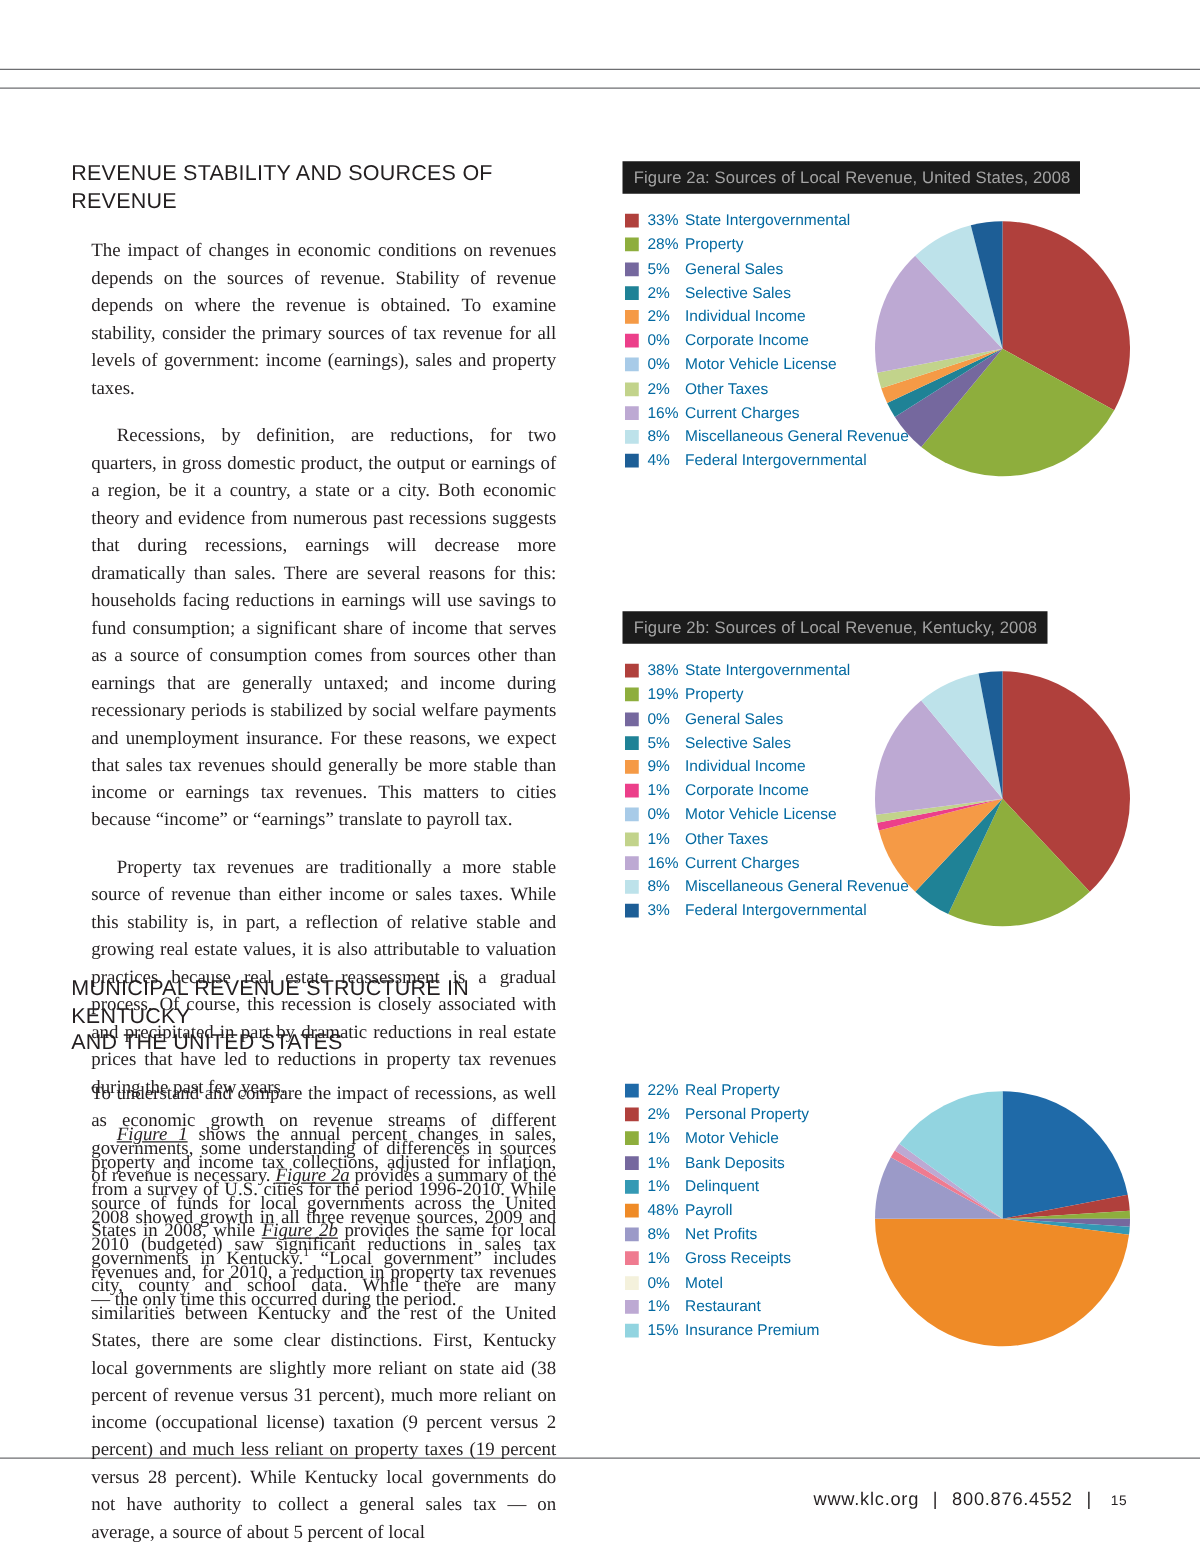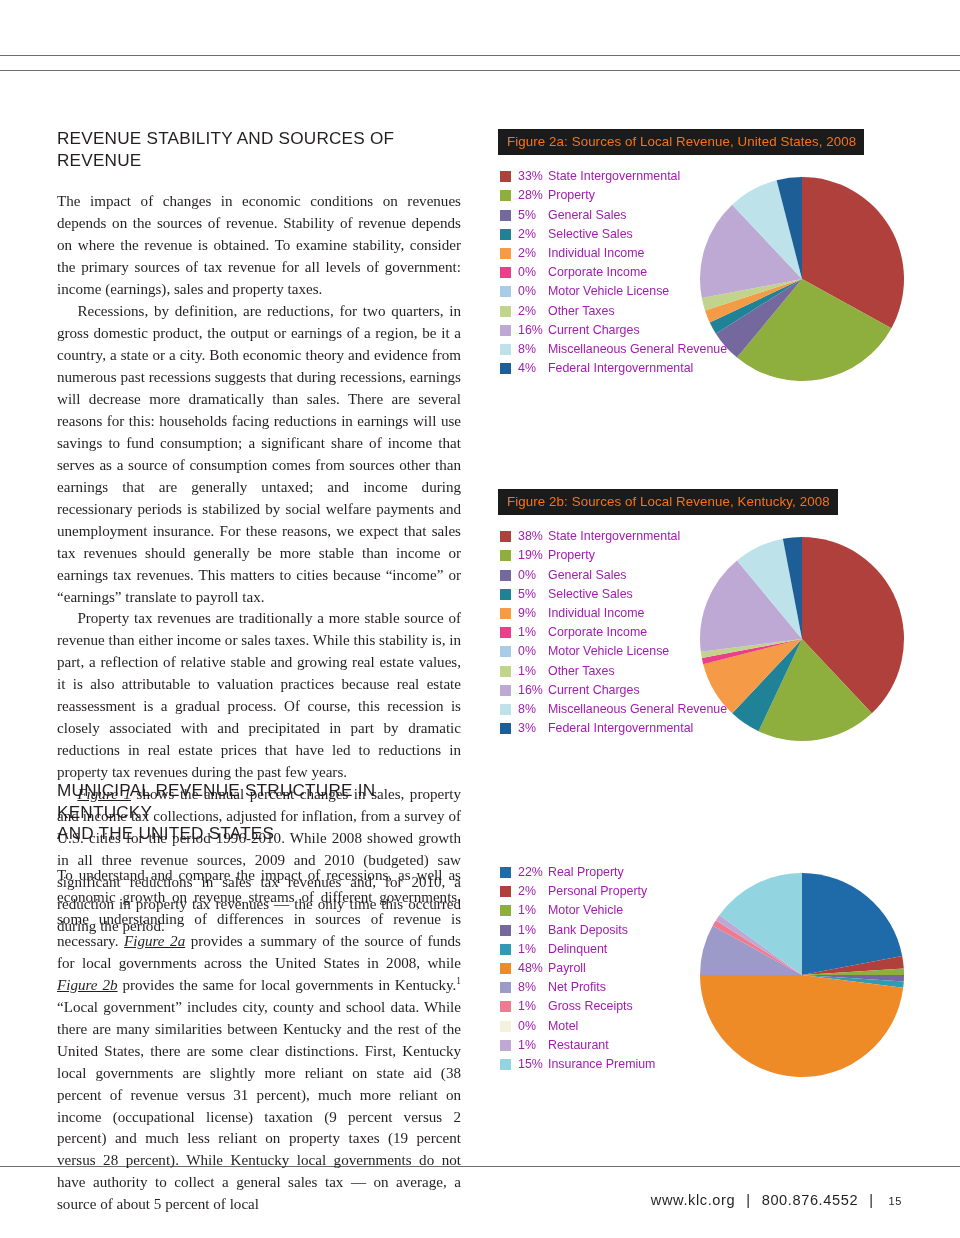--- a/index.html
+++ b/index.html
@@ -49,21 +49,21 @@
     font-size: 17.2px;
     letter-spacing: 0.2px;
     line-height: 1.26;
     margin: 0 0 20px 0;
     color: #231f20;
   }
   h1.section-head.second {
     margin-top: 0;
   }
   p.body {
-    margin: 0;
+    margin: 16px;
     font-size: 15.1px;
     line-height: 1.455;
     text-align: justify;
     color: #231f20;
   }
   p.body + p.body { text-indent: 1.35em; }
   p.body i, p.body em { font-style: italic; text-decoration: underline; }
   sup.fn { font-size: 0.62em; vertical-align: super; line-height: 0; }
 
   .block-2 { position: absolute; left: 57px; top: 780px; width: 404px; }
@@ -73,21 +73,21 @@
     position: absolute;
     left: 498px;
     width: 404px;
   }
   .fig-2a { top: 129px; }
   .fig-2b { top: 489px; }
   .fig-3  { top: 851px; }
 
   .fig-title {
     background: #1b1b1b;
-    color: #f97316;
+    color: #a3a3a3;
     font-family: "Liberation Sans", sans-serif;
     font-size: 13.3px;
     line-height: 1;
     padding: 6px 8px 7px 9px;
     display: inline-block;
     white-space: nowrap;
     letter-spacing: 0.1px;
   }
 
   .fig-body {
@@ -101,21 +101,21 @@
     left: 2px;
     top: 0;
     width: 240px;
   }
   .legend-row {
     display: flex;
     align-items: flex-start;
     height: 19.2px;
     font-family: "Liberation Sans", sans-serif;
     font-size: 12.4px;
-    color: #a21caf;
+    color: #0369a1;
     line-height: 15px;
   }
   .swatch {
     width: 11px;
     height: 11px;
     flex: 0 0 11px;
     margin-top: 2px;
     margin-right: 7px;
   }
   .lg-pct {

